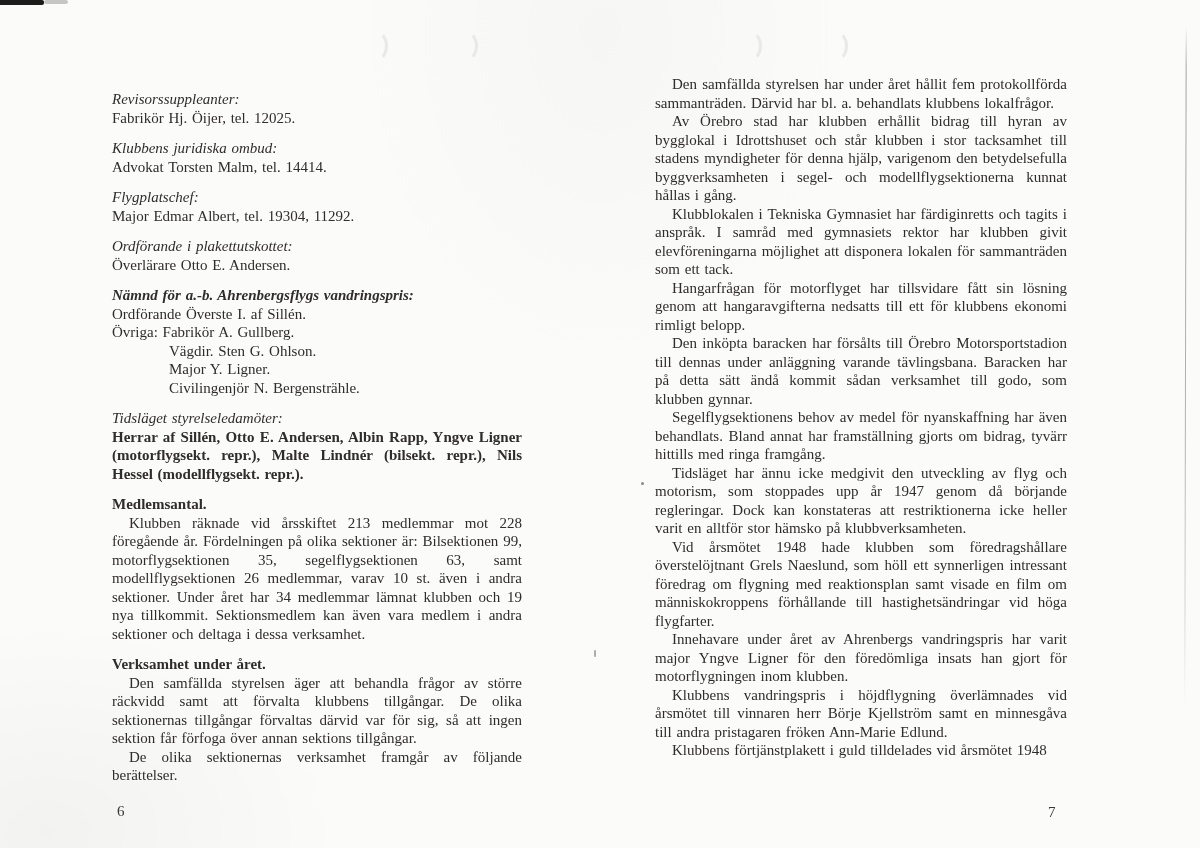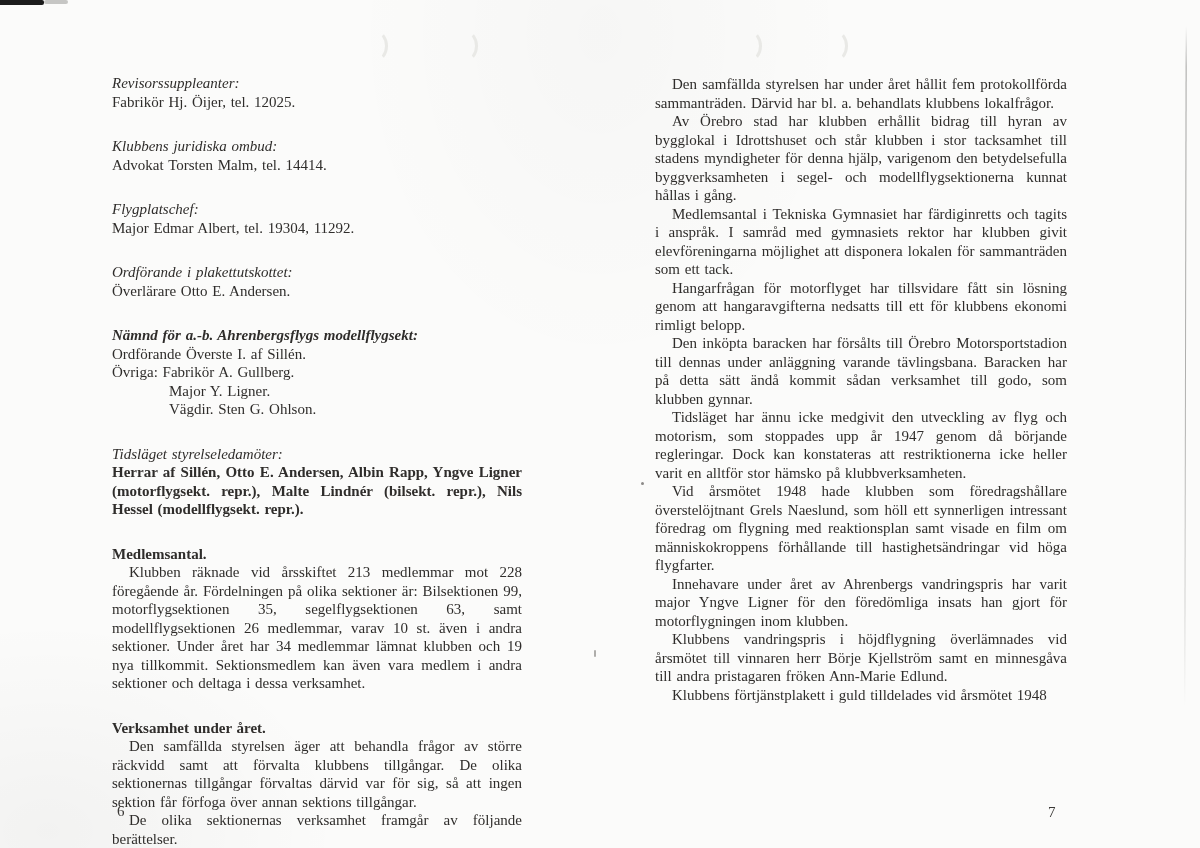--- a/index.html
+++ b/index.html
@@ -16,22 +16,22 @@
   }
   .col {
     position: absolute;
     font-size: 15px;
     line-height: 18.5px;
     word-spacing: 1px;
   }
   .col-left  { left: 112px; top: 74px; width: 410px; }
   .col-right { left: 655px; top: 75px; width: 412px; }
 
-  .section .heading { margin-top: 26px; }
-  .section:first-child .heading { margin-top: 0; }
+  .section .heading { margin-top: 12px; }
+  .section:first-child .heading { margin-top: 16px; }
   .h-italic { font-style: italic; }
   .h-bolditalic { font-style: italic; font-weight: bold; }
   .h-bold { font-weight: bold; }
 
   .line { white-space: normal; }
   .line.sub { padding-left: 57px; }
 
   .para {
     margin: 0;
     text-align: justify;
@@ -99,25 +99,26 @@
       <div class="heading h-italic">Flygplatschef:</div>
       <div class="line">Major Edmar Albert, tel. 19304, 11292.</div>
     </div>
 
     <div class="section">
       <div class="heading h-italic">Ordförande i plakettutskottet:</div>
       <div class="line">Överlärare Otto E. Andersen.</div>
     </div>
 
     <div class="section">
-      <div class="heading h-bolditalic">Nämnd för a.-b. Ahrenbergsflygs modellflygsekt:</div>
+      <div class="heading h-bolditalic">Nämnd för a.-b. Ahrenbergsflygs vandringspris:</div>
       <div class="line">Ordförande Överste I. af Sillén.</div>
       <div class="line">Övriga: Fabrikör A. Gullberg.</div>
+      <div class="line sub">Vägdir. Sten G. Ohlson.</div>
       <div class="line sub">Major Y. Ligner.</div>
-      <div class="line sub">Vägdir. Sten G. Ohlson.</div>
+      <div class="line sub">Civilingenjör N. Bergensträhle.</div>
     </div>
 
     <div class="section">
       <div class="heading h-italic">Tidsläget styrelseledamöter:</div>
       <p class="para noindent">Herrar af Sillén, Otto E. Andersen, Albin Rapp, Yngve Ligner (motorflygsekt. repr.), Malte Lindnér (bilsekt. repr.), Nils Hessel (modellflygsekt. repr.).</p>
     </div>
 
     <div class="section">
       <div class="heading h-bold">Medlemsantal.</div>
       <p class="para">Klubben räknade vid årsskiftet 213 medlemmar mot 228 föregående år. Fördelningen på olika sektioner är: Bilsektionen 99, motorflygsektionen 35, segelflygsektionen 63, samt modellflygsektionen 26 medlemmar, varav 10 st. även i andra sektioner. Under året har 34 medlemmar lämnat klubben och 19 nya tillkommit. Sektionsmedlem kan även vara medlem i andra sektioner och deltaga i dessa verksamhet.</p>
@@ -127,23 +128,24 @@
       <div class="heading h-bold">Verksamhet under året.</div>
       <p class="para">Den samfällda styrelsen äger att behandla frågor av större räckvidd samt att förvalta klubbens tillgångar. De olika sektionernas tillgångar förvaltas därvid var för sig, så att ingen sektion får förfoga över annan sektions tillgångar.</p>
       <p class="para">De olika sektionernas verksamhet framgår av följande berättelser.</p>
     </div>
 
   </div>
 
   <div class="col col-right">
     <p class="para">Den samfällda styrelsen har under året hållit fem protokollförda sammanträden. Därvid har bl. a. behandlats klubbens lokalfrågor.</p>
     <p class="para">Av Örebro stad har klubben erhållit bidrag till hyran av bygglokal i Idrottshuset och står klubben i stor tacksamhet till stadens myndigheter för denna hjälp, varigenom den betydelsefulla byggverksamheten i segel- och modellflygsektionerna kunnat hållas i gång.</p>
-    <p class="para">Medlemsantal i Tekniska Gymnasiet har färdiginretts och tagits i anspråk. I samråd med gymnasiets rektor har klubben givit elevföreningarna möjlighet att disponera lokalen för sammanträden som ett tack.</p>
+    <p class="para">Klubblokalen i Tekniska Gymnasiet har färdiginretts och tagits i anspråk. I samråd med gymnasiets rektor har klubben givit elevföreningarna möjlighet att disponera lokalen för sammanträden som ett tack.</p>
     <p class="para">Hangarfrågan för motorflyget har tillsvidare fått sin lösning genom att hangaravgifterna nedsatts till ett för klubbens ekonomi rimligt belopp.</p>
     <p class="para">Den inköpta baracken har försålts till Örebro Motorsportstadion till dennas under anläggning varande tävlingsbana. Baracken har på detta sätt ändå kommit sådan verksamhet till godo, som klubben gynnar.</p>
+    <p class="para">Segelflygsektionens behov av medel för nyanskaffning har även behandlats. Bland annat har framställning gjorts om bidrag, tyvärr hittills med ringa framgång.</p>
     <p class="para">Tidsläget har ännu icke medgivit den utveckling av flyg och motorism, som stoppades upp år 1947 genom då börjande regleringar. Dock kan konstateras att restriktionerna icke heller varit en alltför stor hämsko på klubbverksamheten.</p>
     <p class="para">Vid årsmötet 1948 hade klubben som föredragshållare överstelöjtnant Grels Naeslund, som höll ett synnerligen intressant föredrag om flygning med reaktionsplan samt visade en film om människokroppens förhållande till hastighetsändringar vid höga flygfarter.</p>
     <p class="para">Innehavare under året av Ahrenbergs vandringspris har varit major Yngve Ligner för den föredömliga insats han gjort för motorflygningen inom klubben.</p>
     <p class="para">Klubbens vandringspris i höjdflygning överlämnades vid årsmötet till vinnaren herr Börje Kjellström samt en minnesgåva till andra pristagaren fröken Ann-Marie Edlund.</p>
     <p class="para">Klubbens förtjänstplakett i guld tilldelades vid årsmötet 1948</p>
   </div>
 
   <div class="pagenum pagenum-left">6</div>
   <div class="pagenum pagenum-right">7</div>
 

